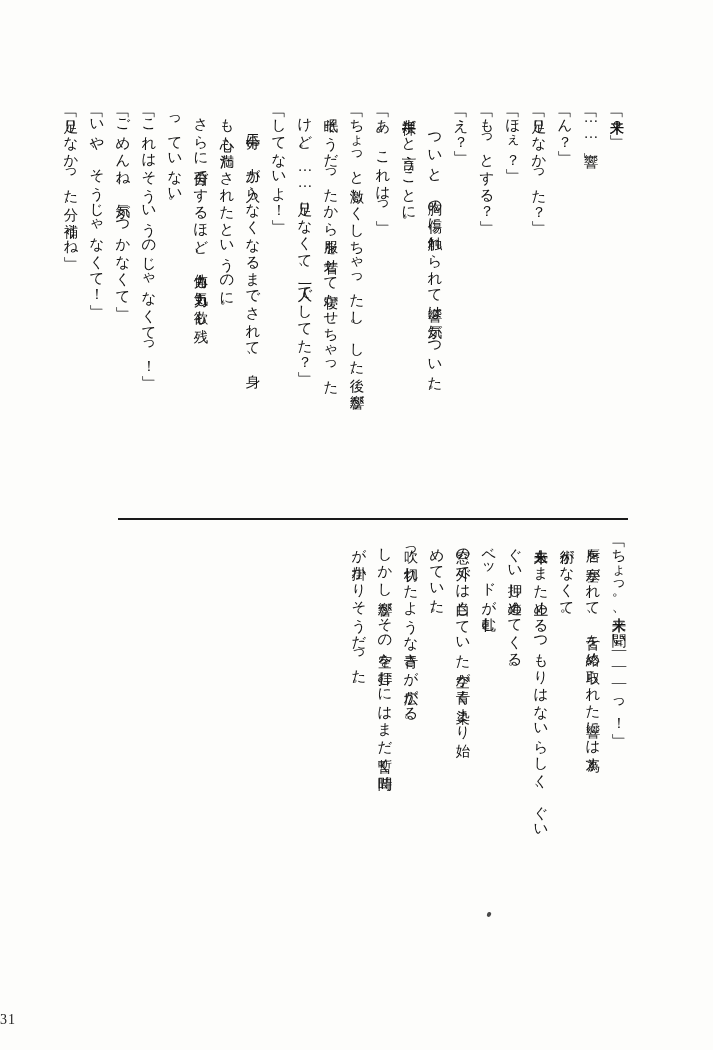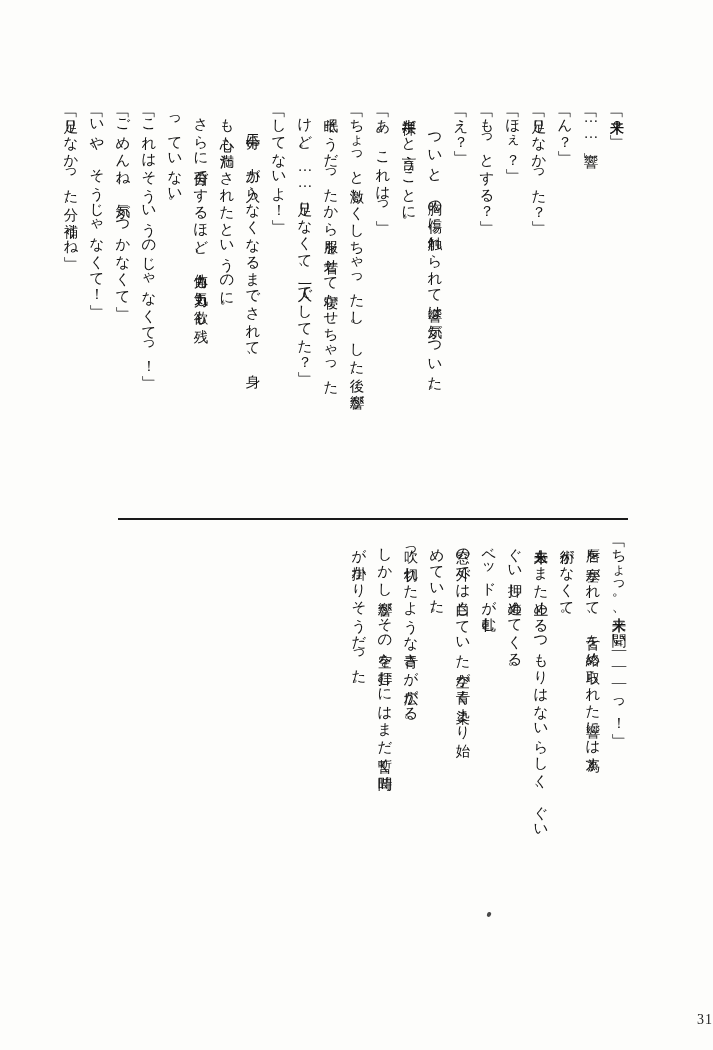--- a/index.html
+++ b/index.html
@@ -83,21 +83,21 @@
     transform: rotate(18deg);
     opacity: .85;
   }
 
   
   .page-number {
     position: absolute;
     bottom: 22px;
     left: 0;
     width: 100%;
-    text-align: right;
+    text-align: left;
     font-size: 14px;
     font-family: "Liberation Serif", "DejaVu Serif", serif;
     color: #1a1a1a;
     letter-spacing: 1px;
   }
 </style>
 </head>
 <body>
 
 <div class="page">

